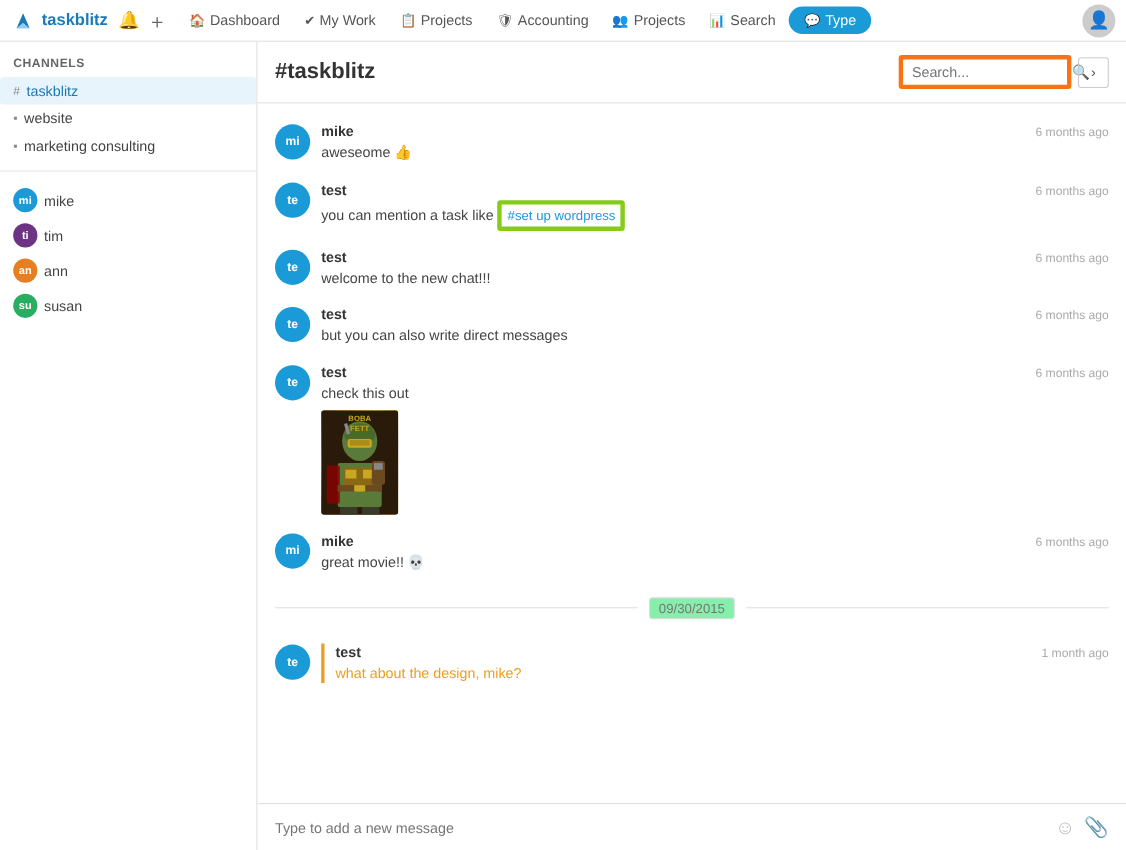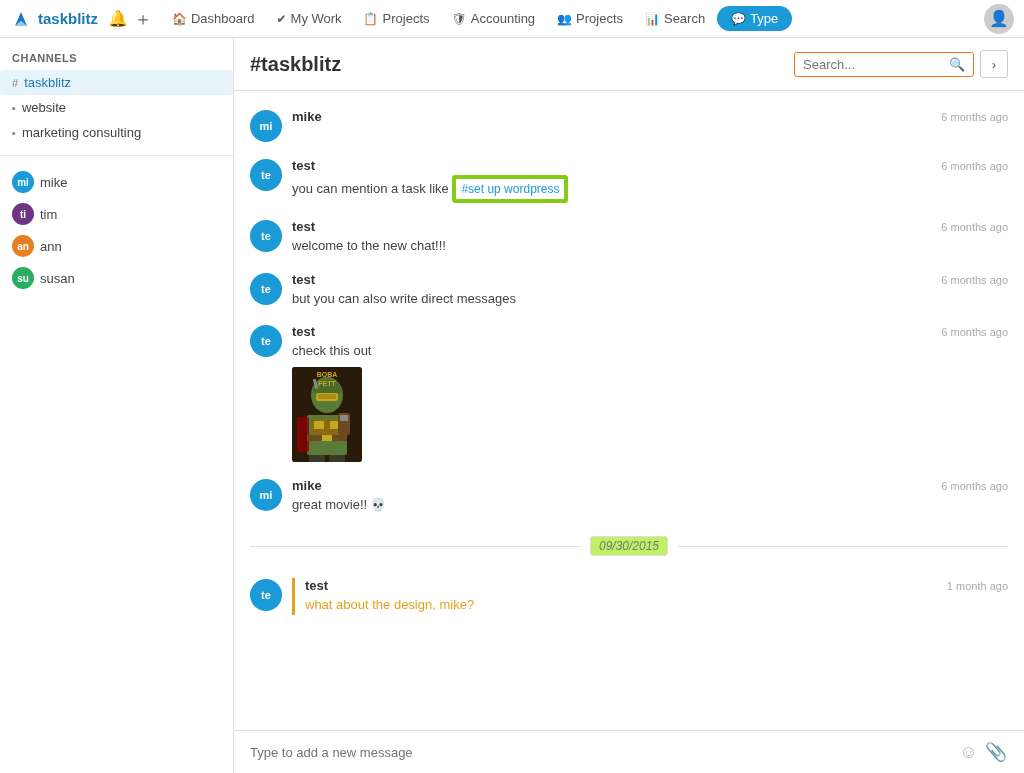--- a/index.html
+++ b/index.html
@@ -55,22 +55,22 @@
     .content-area { flex: 1; display: flex; flex-direction: column; overflow: hidden; }
 
     
     .content-header {
       display: flex; align-items: center; justify-content: space-between;
       padding: 12px 16px; border-bottom: 1px solid #e0e0e0; flex-shrink: 0;
     }
     .channel-title { font-size: 20px; font-weight: 600; color: #333; }
     .search-area { display: flex; align-items: center; gap: 6px; }
     .search-box {
-      display: flex; align-items: center; border: 1px solid #f97316; border-radius: 3px;
-      padding: 4px 8px; gap: 6px; width: 180px;
+      display: flex; align-items: center; border: 4px solid #f97316; border-radius: 3px;
+      padding: 4px 8px; gap: 6px; width: 157px;
     }
     .search-input { border: none; outline: none; font-size: 13px; color: #555; background: transparent; width: 140px; }
     .search-icon { color: #888; font-size: 13px; }
     .nav-arrow-btn {
       width: 28px; height: 28px; border: 1px solid #ccc; border-radius: 3px;
       display: flex; align-items: center; justify-content: center; cursor: pointer; color: #555;
     }
 
     
     .messages-area { flex: 1; overflow-y: auto; padding: 10px 0; position: relative; }
@@ -94,21 +94,21 @@
       background: linear-gradient(135deg, #8B4513 0%, #DAA520 30%, #4a3728 60%, #8B6914 100%);
       display: flex; align-items: center; justify-content: center;
       font-size: 10px; color: #fff; text-align: center; position: relative;
     }
     .date-divider {
       display: flex; align-items: center; padding: 8px 16px; margin: 6px 0;
     }
     .date-divider-line { flex: 1; height: 1px; background: #e0e0e0; }
     .date-divider-label {
       font-size: 12px; color: #777; border: 1px solid #ddd; border-radius: 3px;
-      padding: 2px 8px; margin: 0 10px; background: #bef264; font-style: italic;
+      padding: 2px 8px; margin: 0 10px; background: #86efac;
     }
     .highlighted-message { border-left: 3px solid #e8a020; padding-left: 10px; }
     .msg-text-orange { color: #e8a020; }
 
     
     .message-input-area {
       border-top: 1px solid #e0e0e0; padding: 10px 16px;
       display: flex; align-items: center; gap: 8px; flex-shrink: 0;
     }
     .message-input {
@@ -221,20 +221,21 @@
 
     <div class="messages-area">
 
       <div class="message-group">
         <div class="msg-avatar" style="background:#1a9ad7">mi</div>
         <div class="msg-content">
           <div class="msg-header">
             <span class="msg-username">mike</span>
             <span class="msg-time">6 months ago</span>
           </div>
+          <div class="msg-text">aweseome 👍</div>
         </div>
       </div>
 
       <div class="message-group">
         <div class="msg-avatar" style="background:#1a9ad7">te</div>
         <div class="msg-content">
           <div class="msg-header">
             <span class="msg-username">test</span>
             <span class="msg-time">6 months ago</span>
           </div>

